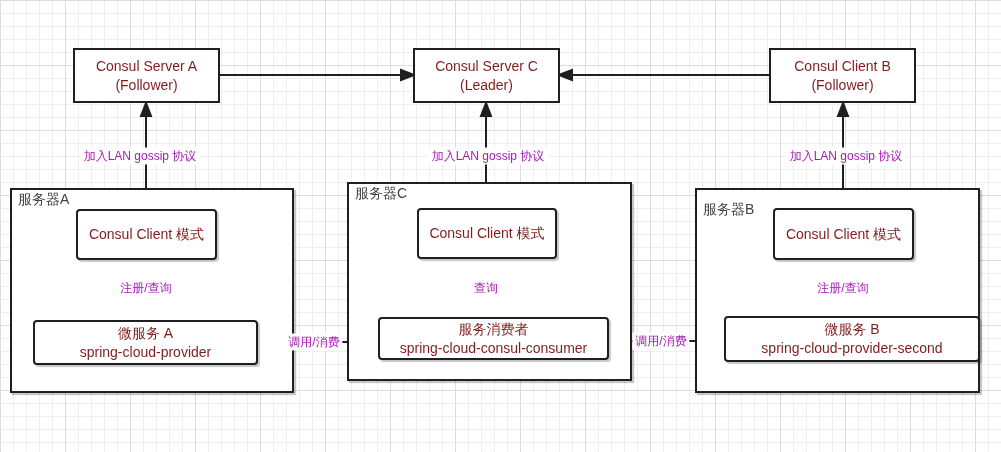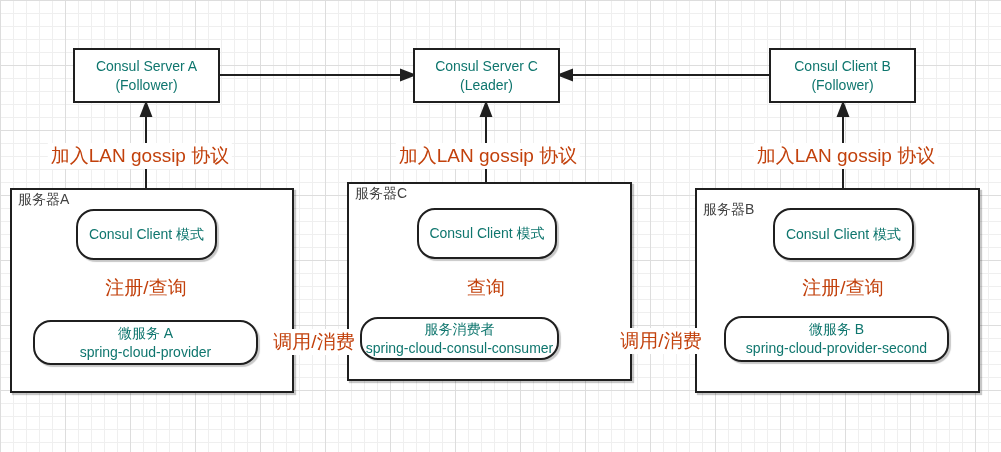--- a/index.html
+++ b/index.html
@@ -25,34 +25,34 @@
     left: 0; top: 0;
     width: 1001px; height: 452px;
     z-index: 1;
     pointer-events: none;
   }
   .box {
     position: absolute;
     box-sizing: border-box;
     background: #ffffff;
     border: 2px solid #1f1f1f;
-    color: #0f766e;
+    color: #7f1d1d;
     font-size: 14px;
     line-height: 19px;
     display: flex;
     flex-direction: column;
     align-items: center;
     justify-content: center;
     text-align: center;
     z-index: 2;
     white-space: nowrap;
   }
   .server { z-index: 2; }
   .rounded {
-    border-radius: 18px;
+    border-radius: 4px;
     box-shadow: 2px 2px 1px rgba(0,0,0,0.22);
   }
   .host {
     position: absolute;
     box-sizing: border-box;
     background: #ffffff;
     border: 2px solid #1f1f1f;
     box-shadow: 2px 2px 1px rgba(0,0,0,0.22);
     z-index: 1;
   }
@@ -63,22 +63,22 @@
     font-size: 14px;
     color: #424242;
     z-index: 2;
     white-space: nowrap;
   }
   .edge-label {
     position: absolute;
     transform: translate(-50%, -50%);
     background: #ffffff;
     padding: 0 3px;
-    font-size: 19px;
-    color: #c2410c;
+    font-size: 12px;
+    color: #a21caf;
     z-index: 3;
     white-space: nowrap;
   }
 </style>
 </head>
 <body>
 
 <div class="canvas">
 
   <svg class="edges" viewBox="0 0 1001 452" xmlns="http://www.w3.org/2000/svg">
@@ -137,31 +137,31 @@
   <div class="box rounded" style="left:33px; top:320px; width:225px; height:45px;">
     <div>微服务 A</div>
     <div>spring-cloud-provider</div>
   </div>
 
   <div class="host" style="left:347px; top:182px; width:285px; height:199px;"></div>
   <div class="host-label" style="left:355px; top:185px;text-align:center;">服务器C</div>
   <div class="box rounded" style="left:417px; top:208px; width:140px; height:51px;">
     <div>Consul Client 模式</div>
   </div>
-  <div class="box rounded" style="left:360px; top:317px; width:199px; height:43px;">
+  <div class="box rounded" style="left:378px; top:317px; width:231px; height:43px;">
     <div>服务消费者</div>
     <div>spring-cloud-consul-consumer</div>
   </div>
 
   <div class="host" style="left:695px; top:188px; width:285px; height:205px;"></div>
   <div class="host-label" style="left:703px; top:174px;margin-top:27px;">服务器B</div>
   <div class="box rounded" style="left:773px; top:208px; width:141px; height:52px;">
     <div>Consul Client 模式</div>
   </div>
-  <div class="box rounded" style="left:724px; top:316px; width:225px; height:46px;">
+  <div class="box rounded" style="left:724px; top:316px; width:256px; height:46px;">
     <div>微服务 B</div>
     <div>spring-cloud-provider-second</div>
   </div>
 
   <div class="edge-label" style="left:140px; top:156px;">加入LAN gossip 协议</div>
   <div class="edge-label" style="left:488px; top:156px;">加入LAN gossip 协议</div>
   <div class="edge-label" style="left:846px; top:156px;">加入LAN gossip 协议</div>
   <div class="edge-label" style="left:146px; top:288px;">注册/查询</div>
   <div class="edge-label" style="left:486px; top:288px;text-align:center;">查询</div>
   <div class="edge-label" style="left:843px; top:288px;">注册/查询</div>

